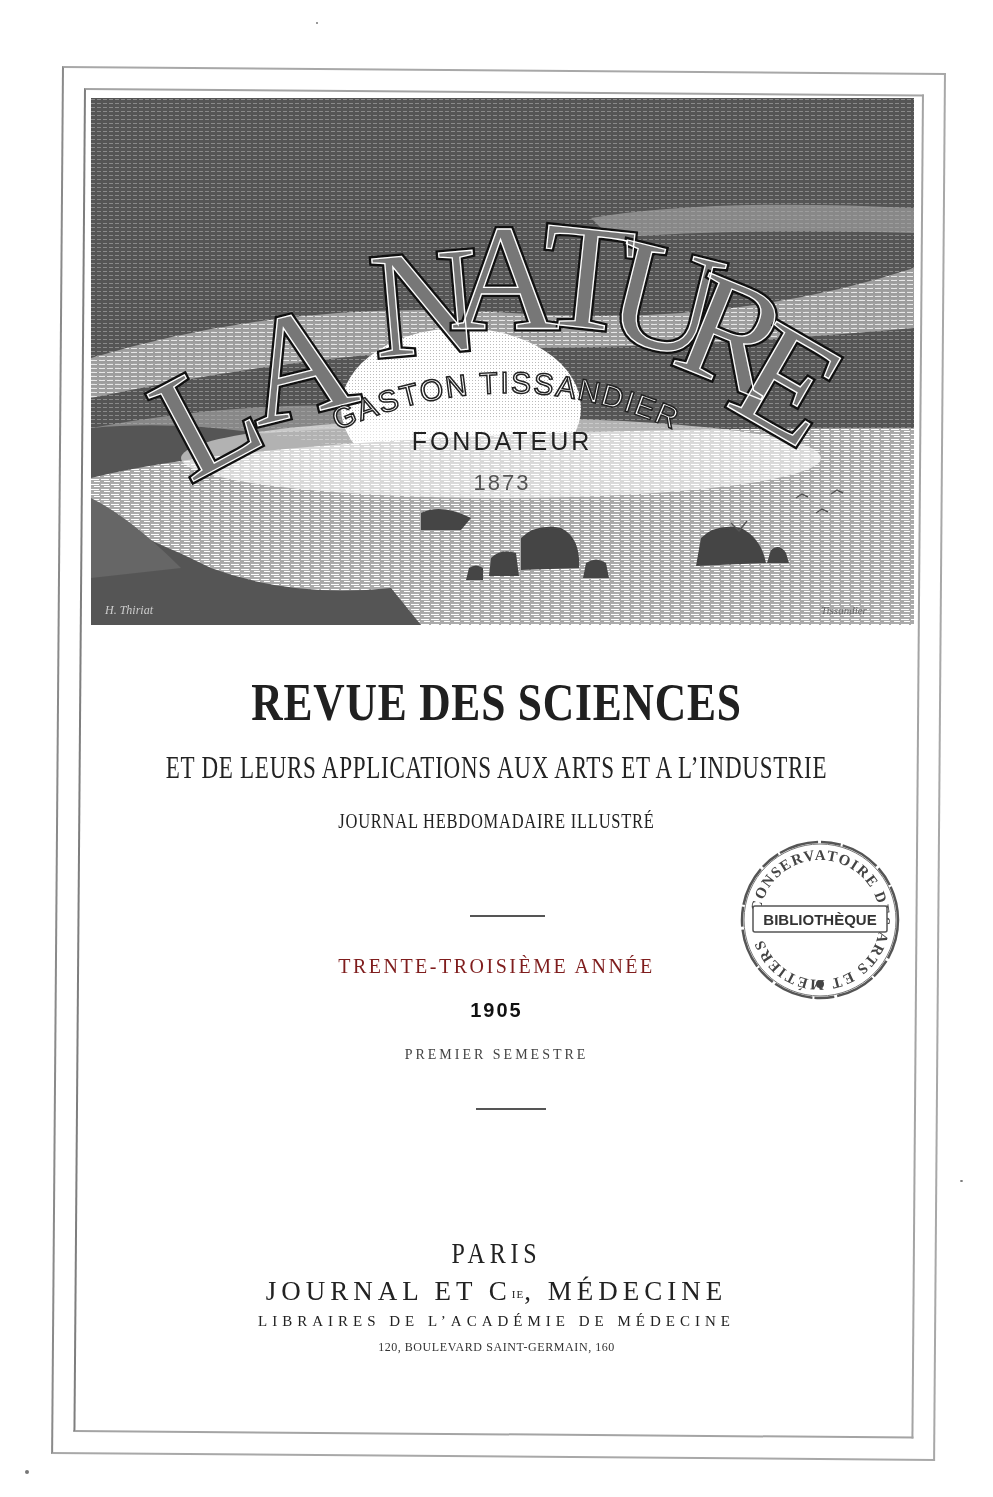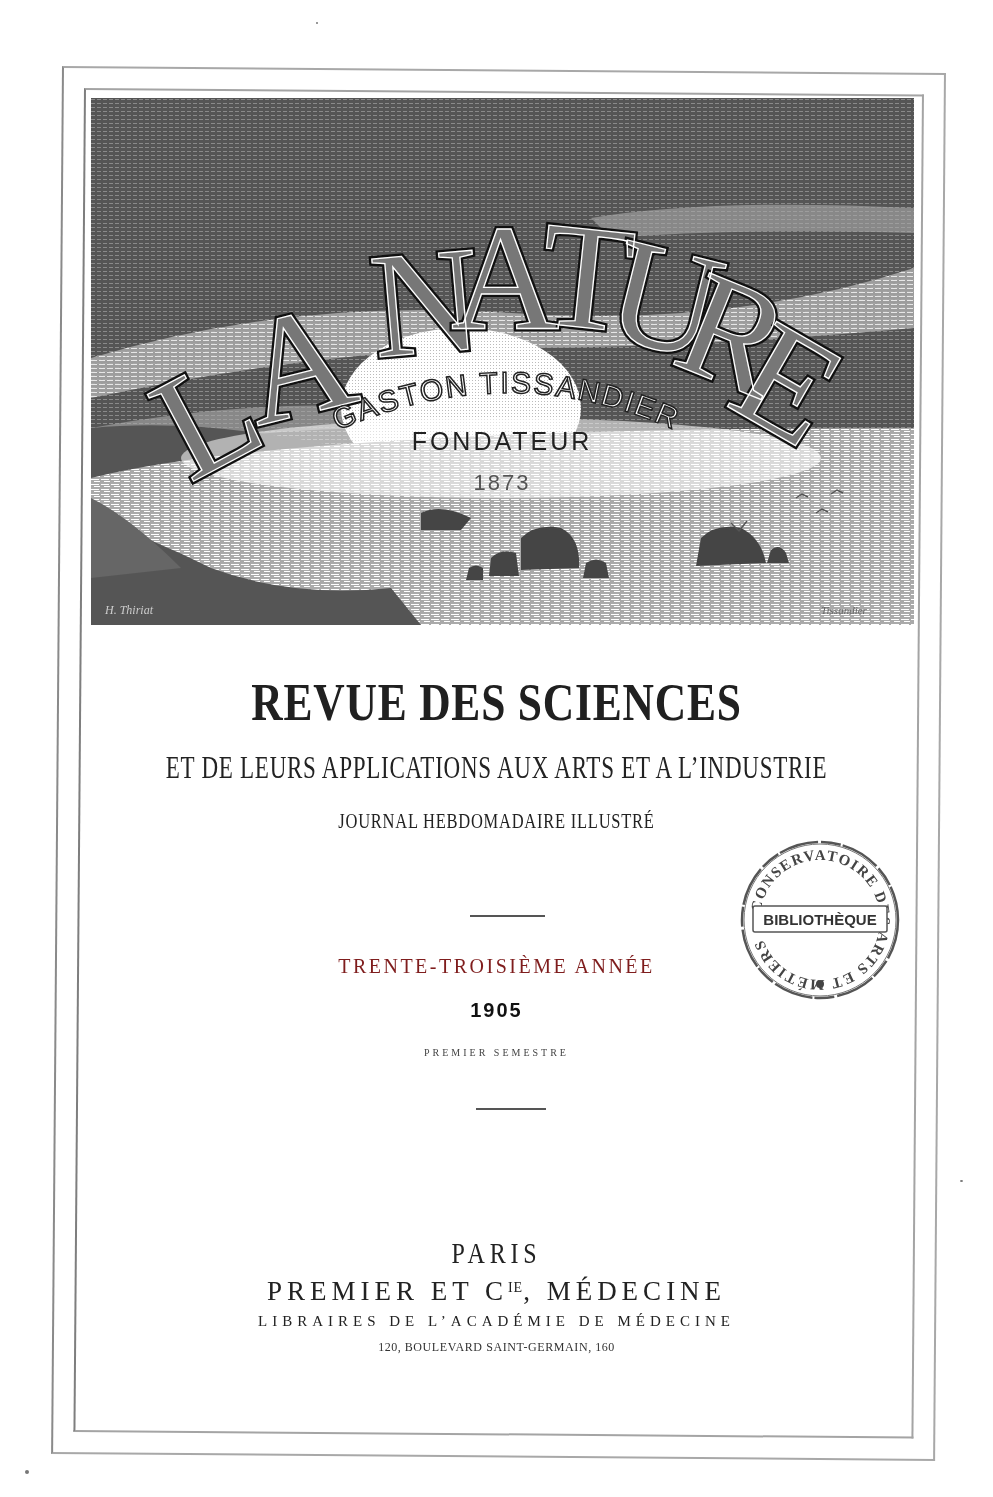--- a/index.html
+++ b/index.html
@@ -11,24 +11,24 @@
   .engraving { position:absolute; left:91px; top:98px; width:823px; height:527px; overflow:hidden; background:#555; }
   .engraving svg { display:block; }
 
   .block { position:absolute; left:0; width:993px; text-align:center; }
   .title { top:672px; font-size:53px; font-weight:bold; letter-spacing:1px; transform:scaleX(0.82); transform-origin:center; font-family:"Liberation Serif", serif; color:#202020; }
   .subtitle { top:749px; font-size:32px; letter-spacing:1px; transform:scaleX(0.72); transform-origin:center; color:#222; }
   .journal { top:808px; font-size:22px; letter-spacing:1px; transform:scaleX(0.75); transform-origin:center; color:#222; }
   .rule { position:absolute; height:2px; background:#555; }
   .annee { top:955px; font-size:20px; letter-spacing:2.5px; color:#7f1d1d; }
   .year { top:999px; font-size:20px; font-weight:bold; letter-spacing:2px; color:#111; font-family:Liberation Sans, sans-serif; }
-  .semestre { top:1047px; font-size:10px; letter-spacing:3px; color:#444; }
+  .semestre { top:1047px; font-size:14px; letter-spacing:3px; color:#444; }
   .paris { top:1236px; font-size:30px; letter-spacing:6px; transform:scaleX(0.8); transform-origin:center; color:#222; }
   .masson { top:1276px; font-size:27px; letter-spacing:5px; color:#222; }
-  .masson sup { font-size:14px; letter-spacing:1px; vertical-align:top; position:relative; top:4px; }
+  .masson sup { font-size:11px; letter-spacing:1px; vertical-align:top; position:relative; top:12px; }
   .libraires { top:1313px; font-size:15px; letter-spacing:5px; font-family:Liberation Serif, serif; color:#222; }
   .address { top:1340px; font-size:12px; letter-spacing:0.5px; color:#333; }
   .address .sc { font-size:12px; letter-spacing:0.6px; }
 
   .stamp { position:absolute; left:738px; top:838px; width:164px; height:164px; }
   .dot { position:absolute; background:#777; border-radius:50%; }
 </style>
 </head>
 <body>
 
@@ -129,21 +129,21 @@
 
 <div class="rule" style="left:470px; top:915px; width:75px;"></div>
 
 <div class="block annee">TRENTE-TROISIÈME ANNÉE</div>
 <div class="block year">1905</div>
 <div class="block semestre">PREMIER SEMESTRE</div>
 
 <div class="rule" style="left:476px; top:1108px; width:70px;"></div>
 
 <div class="block paris">PARIS</div>
-<div class="block masson"><span>PREMIER ET C</span><sup>IE</sup><span>, MÉDECINE</span></div>
+<div class="block masson"><span>JOURNAL ET C</span><sup>IE</sup><span>, MÉDECINE</span></div>
 <div class="block libraires">LIBRAIRES DE L’ACADÉMIE DE MÉDECINE</div>
 <div class="block address"><span>120,</span> <span class="sc">BOULEVARD SAINT-GERMAIN,</span> <span>160</span></div>
 
 <div class="stamp">
   <svg width="164" height="164" viewBox="0 0 164 164" xmlns="http://www.w3.org/2000/svg">
     <defs>
       <path id="stampRing" d="M 82 82 m -60 0 a 60 60 0 1 1 120 0 a 60 60 0 1 1 -120 0"></path>
     </defs>
     <circle cx="82" cy="82" r="78" fill="none" stroke="#555" stroke-width="2.5" stroke-dasharray="40 3 20 2"></circle>
     <circle cx="82" cy="82" r="76" fill="none" stroke="#777" stroke-width="1"></circle>

